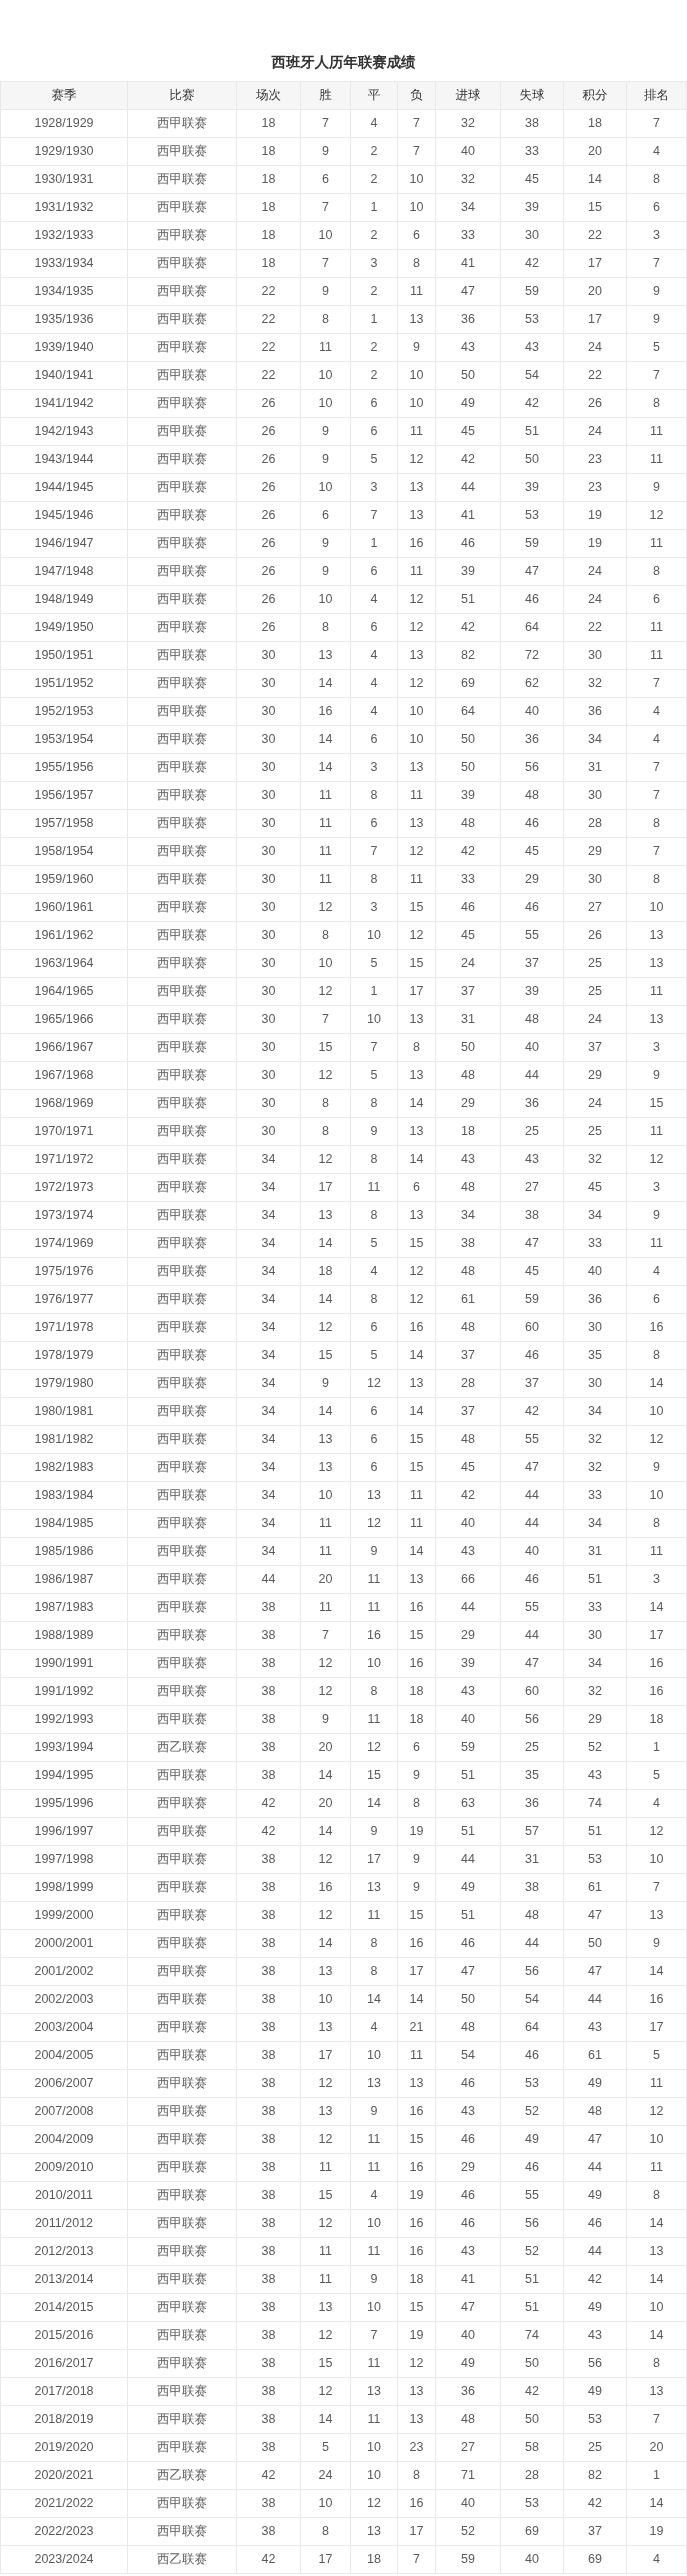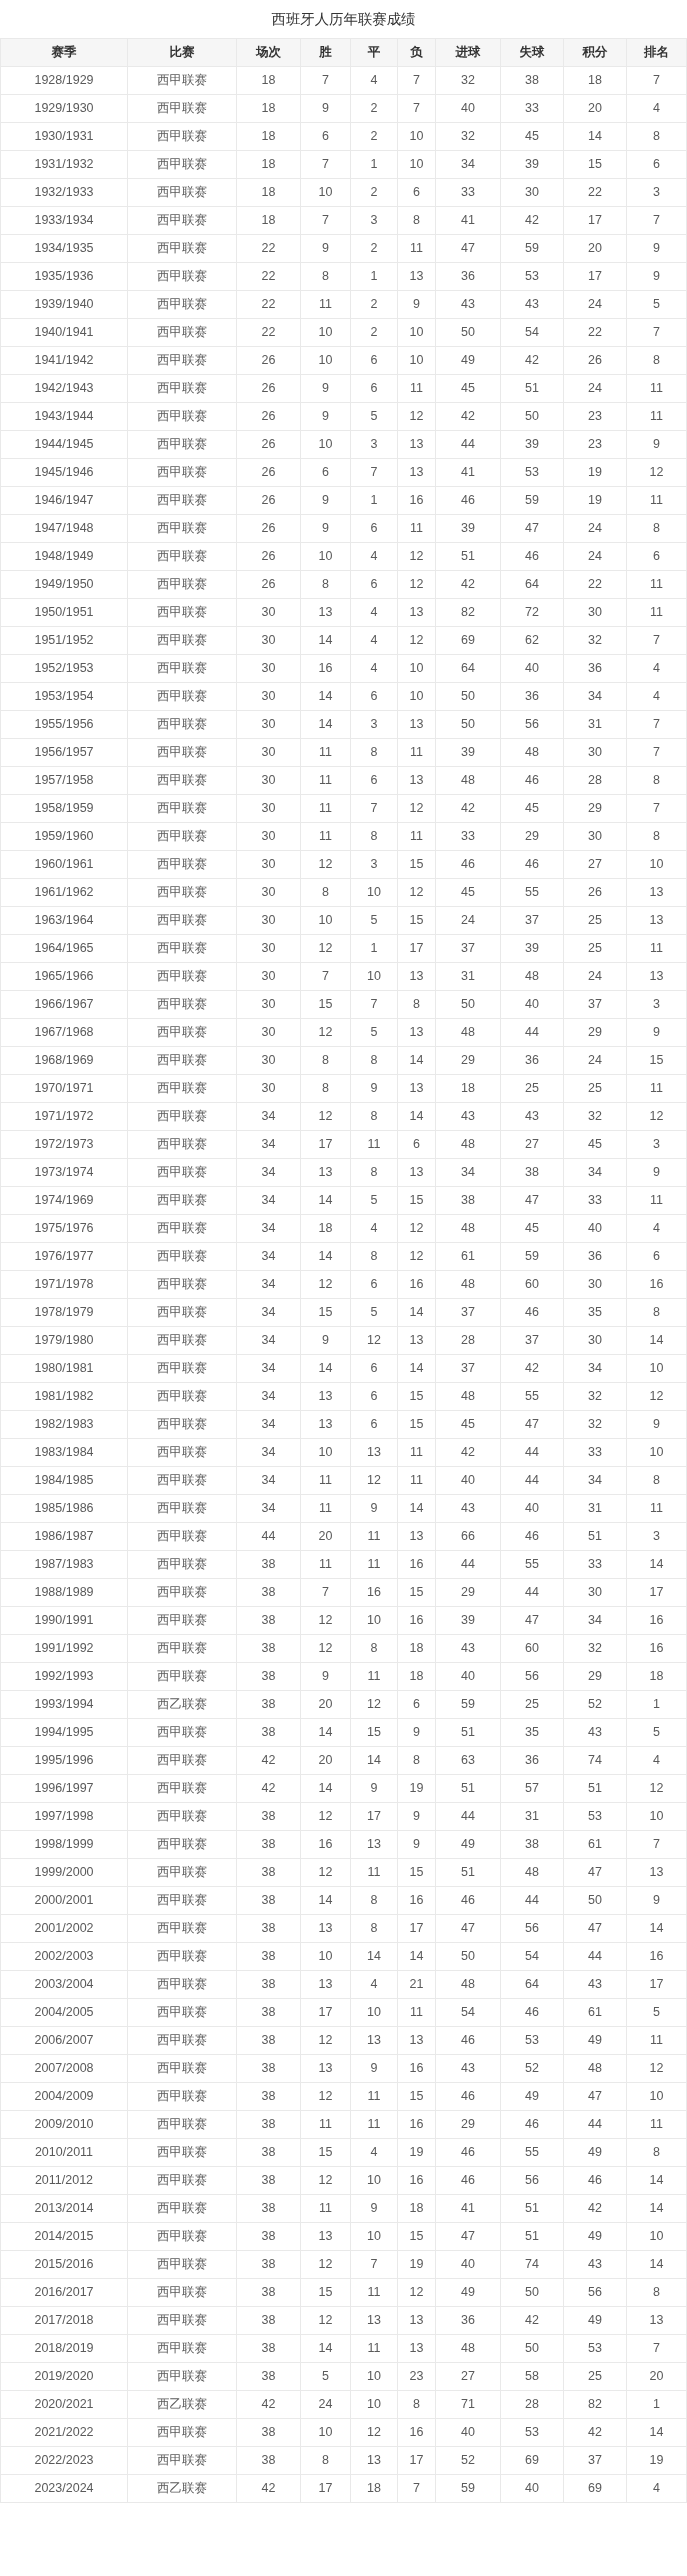--- a/index.html
+++ b/index.html
@@ -13,33 +13,34 @@
   * { box-sizing: border-box; }
   html, body { margin: 0; padding: 0; background: #ffffff; }
   body { font-family: "Liberation Sans", "DejaVu Sans", sans-serif; }
   .page { width: 687px; background: #ffffff; }
   .page-title {
     height: 38px;
     display: flex;
     align-items: center;
     justify-content: center;
     font-size: 14.4px;
-    font-weight: normal;
+    font-weight: bold;
     color: var(--title-text);
+    margin-top: 43px;
   }
   table.results {
     width: 687px;
     border-collapse: collapse;
     table-layout: fixed;
     background: var(--row-bg);
   }
   table.results th {
     background: var(--header-bg);
     color: var(--header-text);
-    font-weight: bold;
+    font-weight: normal;
     margin-top: 45px;
   }
   table.results th, table.results td {
     border: 1px solid var(--border);
     height: 27px;
     padding: 0 1.9px;
     text-align: center;
     vertical-align: middle;
     font-size: 12.5px;
     line-height: 27px;
@@ -397,21 +398,21 @@
           <td>30</td>
           <td>11</td>
           <td>6</td>
           <td>13</td>
           <td>48</td>
           <td>46</td>
           <td>28</td>
           <td>8</td>
         </tr>
         <tr>
-          <td>1958/1959</td>
+          <td>1958/1954</td>
           <td>西甲联赛</td>
           <td>30</td>
           <td>11</td>
           <td>7</td>
           <td>12</td>
           <td>42</td>
           <td>45</td>
           <td>29</td>
           <td>7</td>
         </tr>
@@ -995,20 +996,32 @@
           <td>2011/2012</td>
           <td>西甲联赛</td>
           <td>38</td>
           <td>12</td>
           <td>10</td>
           <td>16</td>
           <td>46</td>
           <td>56</td>
           <td>46</td>
           <td>14</td>
+        </tr>
+        <tr>
+          <td>2012/2013</td>
+          <td>西甲联赛</td>
+          <td>38</td>
+          <td>11</td>
+          <td>11</td>
+          <td>16</td>
+          <td>43</td>
+          <td>52</td>
+          <td>44</td>
+          <td>13</td>
         </tr>
         <tr>
           <td>2013/2014</td>
           <td>西甲联赛</td>
           <td>38</td>
           <td>11</td>
           <td>9</td>
           <td>18</td>
           <td>41</td>
           <td>51</td>

